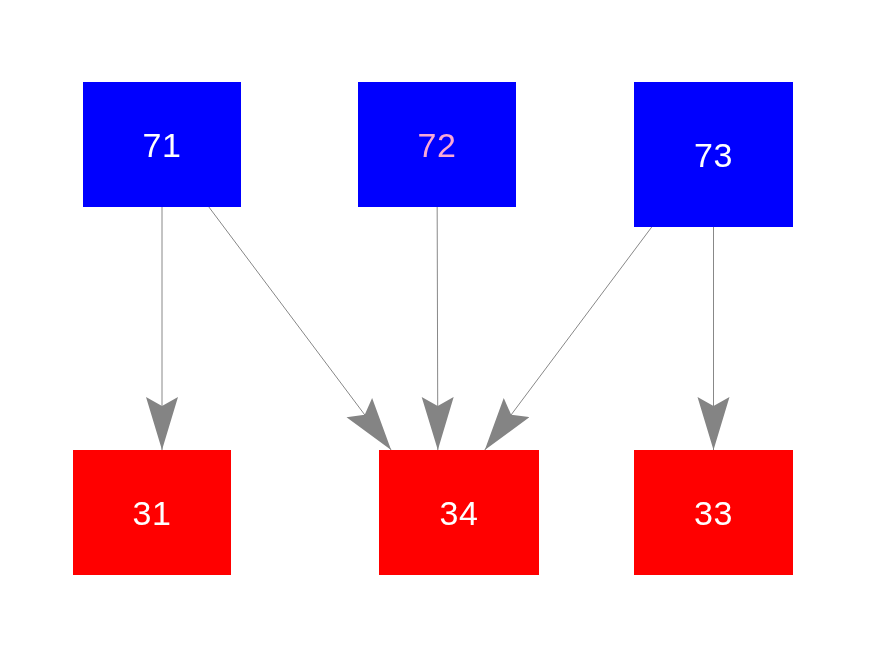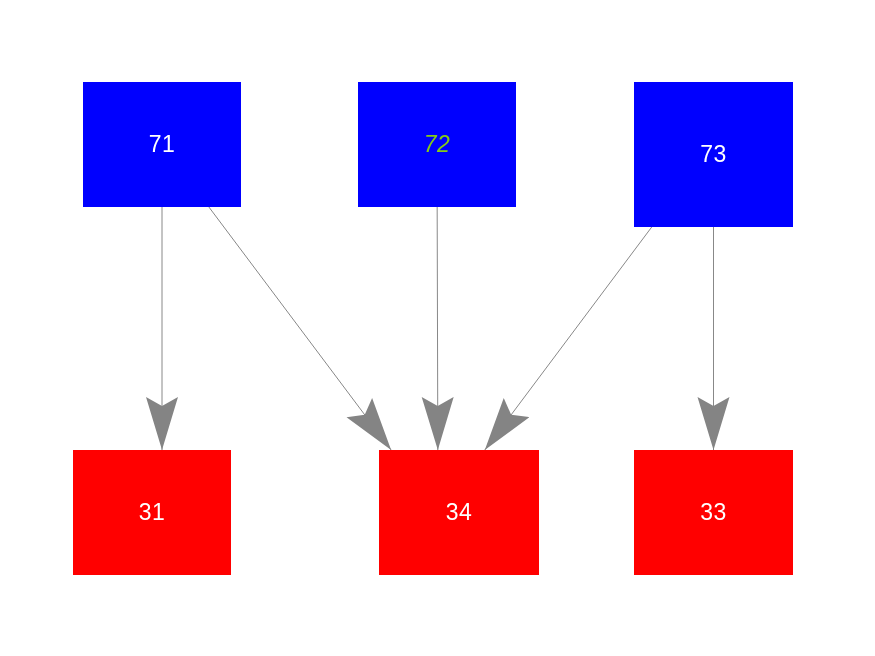--- a/index.html
+++ b/index.html
@@ -20,21 +20,21 @@
     top: 0;
     pointer-events: none;
   }
   .node {
     position: absolute;
     display: flex;
     align-items: center;
     justify-content: center;
   }
   .node span {
-    font-size: 23px;
+    font-size: 34px;
     line-height: 1;
     letter-spacing: 0.5px;
   }
 </style>
 </head>
 <body>
 
 <div id="canvas" style="background: rgb(255, 255, 255);">
   <svg id="edges" width="875" height="656" viewBox="0 0 875 656">
       <defs>
@@ -45,21 +45,21 @@
       <line x1="162" y1="207" x2="162" y2="450" stroke="#888888" stroke-width="1" marker-end="url(#arrowhead)"></line>
       <line x1="208.875" y1="207" x2="391.125" y2="450" stroke="#888888" stroke-width="1" marker-end="url(#arrowhead)"></line>
       <line x1="437.16983695652175" y1="207" x2="437.83016304347825" y2="450" stroke="#888888" stroke-width="1" marker-end="url(#arrowhead)"></line>
       <line x1="666.7099184782609" y1="207" x2="484.7900815217391" y2="450" stroke="#888888" stroke-width="1" marker-end="url(#arrowhead)"></line>
       <line x1="713.5" y1="207" x2="713.5" y2="450" stroke="#888888" stroke-width="1" marker-end="url(#arrowhead)"></line>
     </svg>
 <div class="node" style="left: 83px; top: 82px; width: 158px; height: 125px; background: rgb(0, 0, 255);">
       <span style="color: rgb(255, 255, 255);">71</span>
     </div>
     <div class="node" style="left: 358px; top: 82px; width: 158px; height: 125px; background: rgb(0, 0, 255);">
-      <span style="color: #84cc16; font-style: italic;">72</span>
+      <span style="color: #f9a8d4;">72</span>
     </div>
     <div class="node" style="left: 634px; top: 82px; width: 159px; height: 145px; background: rgb(0, 0, 255);">
       <span style="color: rgb(255, 255, 255);">73</span>
     </div>
     <div class="node" style="left: 73px; top: 450px; width: 158px; height: 125px; background: rgb(255, 0, 0);">
       <span style="color: rgb(255, 255, 255);">31</span>
     </div>
     <div class="node" style="left: 379px; top: 450px; width: 160px; height: 125px; background: rgb(255, 0, 0);">
       <span style="color: rgb(255, 255, 255);">34</span>
     </div>

